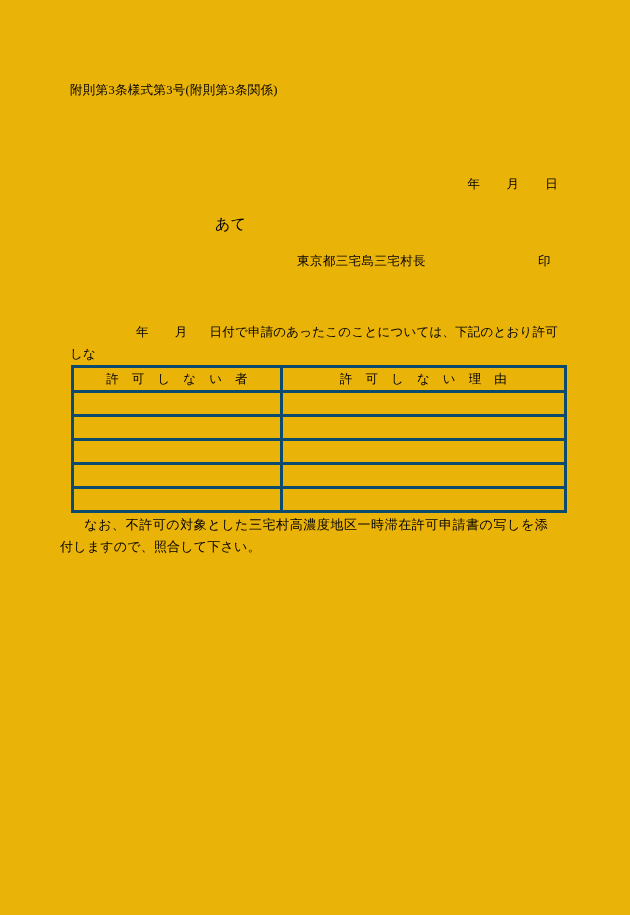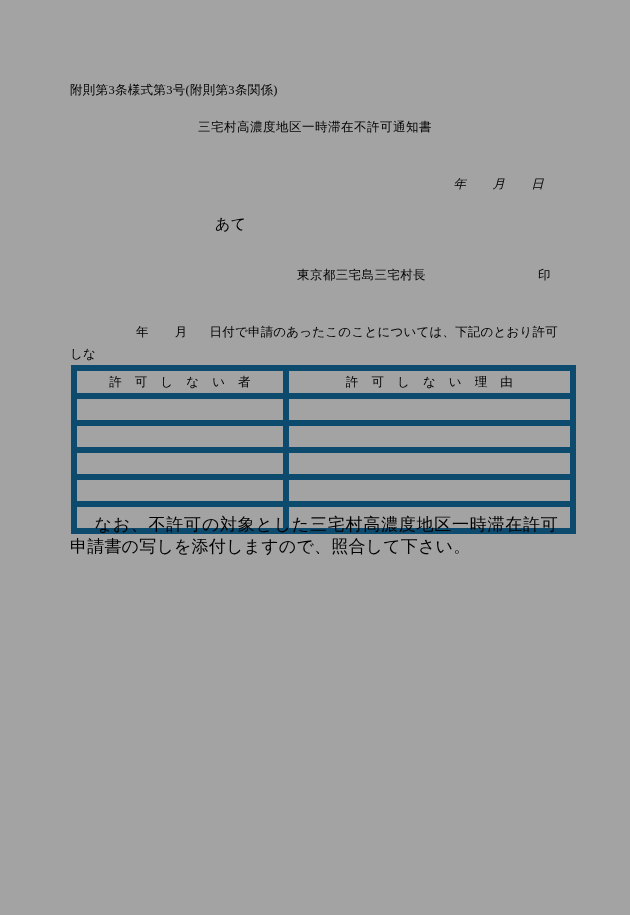--- a/index.html
+++ b/index.html
@@ -14,21 +14,21 @@
     font-family: "Liberation Serif", "DejaVu Serif", serif;
     color: #000000;
     overflow: hidden;
   }
   .page {
     position: absolute;
     left: 0;
     top: 0;
     width: 630px;
     height: 915px;
-    background: #a3a3a3;
+    background: #eab308;
   }
   .form-id {
     position: absolute;
     left: 70px;
     top: 82px;
     font-size: 12.5px;
     letter-spacing: 0.3px;
     white-space: nowrap;
   }
   .doc-title {
@@ -42,41 +42,40 @@
   }
   .date-line {
     position: absolute;
     left: 0;
     top: 176px;
     width: 630px;
     font-size: 12.5px;
   }
   .date-line .inner {
     position: absolute;
-    right: 86px;
+    right: 72px;
     top: 0;
     white-space: nowrap;
     letter-spacing: 0.3px;
-    font-style: italic;
   }
   .date-line .sp {
     display: inline-block;
     width: 26px;
   }
   .addressee {
     position: absolute;
     left: 215px;
     top: 215px;
     font-size: 15px;
     letter-spacing: 0.4px;
   }
   .issuer-row {
     position: absolute;
     left: 0;
-    top: 267px;
+    top: 253px;
     width: 630px;
     height: 18px;
     font-size: 12.5px;
   }
   .issuer-name {
     position: absolute;
     left: 297px;
     top: 0;
     letter-spacing: 0.4px;
     white-space: nowrap;
@@ -112,57 +111,56 @@
   table.grid {
     position: absolute;
     left: 71px;
     top: 365px;
     width: 487px;
     border-collapse: collapse;
     table-layout: fixed;
     font-size: 12.5px;
   }
   table.grid td, table.grid th {
-    border: 6px solid #0c4a6e;
+    border: 3px solid #0c4a6e;
     height: 21px;
     padding: 0;
     font-weight: normal;
     text-align: center;
     vertical-align: middle;
     letter-spacing: 0.3px;
   }
   table.grid thead th {
     height: 22px;
   }
   .col-a { width: 206px; }
   .col-b { width: 281px; font-family: Liberation Mono, monospace; }
   .note {
     position: absolute;
-    left: 70px;
+    left: 60px;
     top: 514px;
     width: 488px;
-    font-size: 17px;
+    font-size: 13px;
     line-height: 22px;
     letter-spacing: 0.2px;
     text-align: justify;
     font-family: Liberation Serif, serif;
   }
   .note .lead {
     display: inline-block;
     width: 24px;
   }
 </style>
 </head>
 <body>
 
 <div class="page">
 
   <div class="form-id">附則第3条様式第3号(附則第3条関係)</div>
 
-  <div class="doc-title">三宅村高濃度地区一時滞在不許可通知書</div>
 
   <div class="date-line">
     <span class="inner">
       <span>年</span><span class="sp"></span><span>月</span><span class="sp"></span><span>日</span>
     </span>
   </div>
 
   <div class="addressee">あて</div>
 
   <div class="issuer-row">

